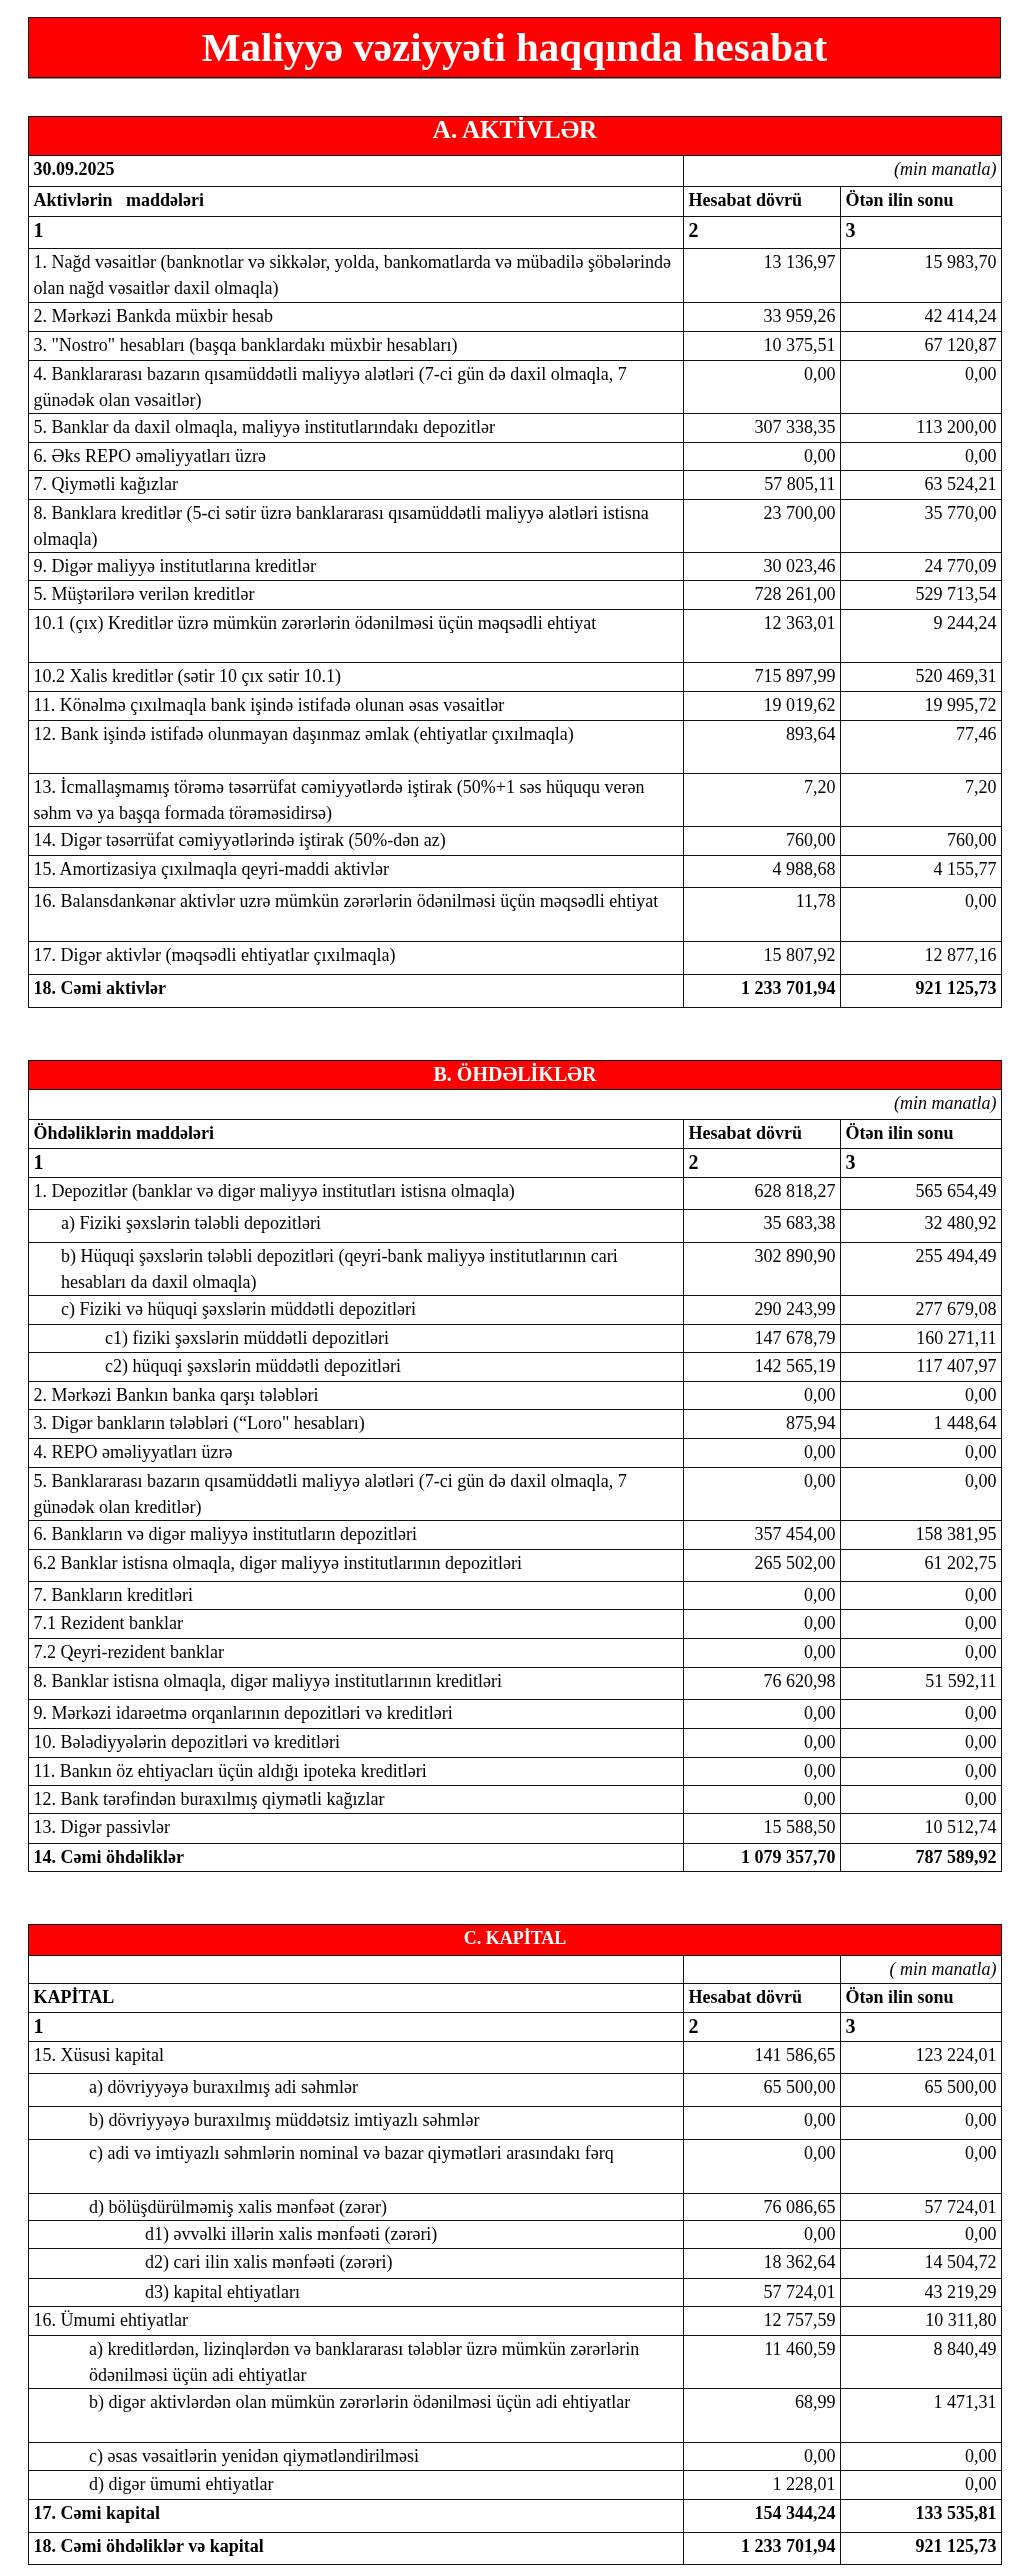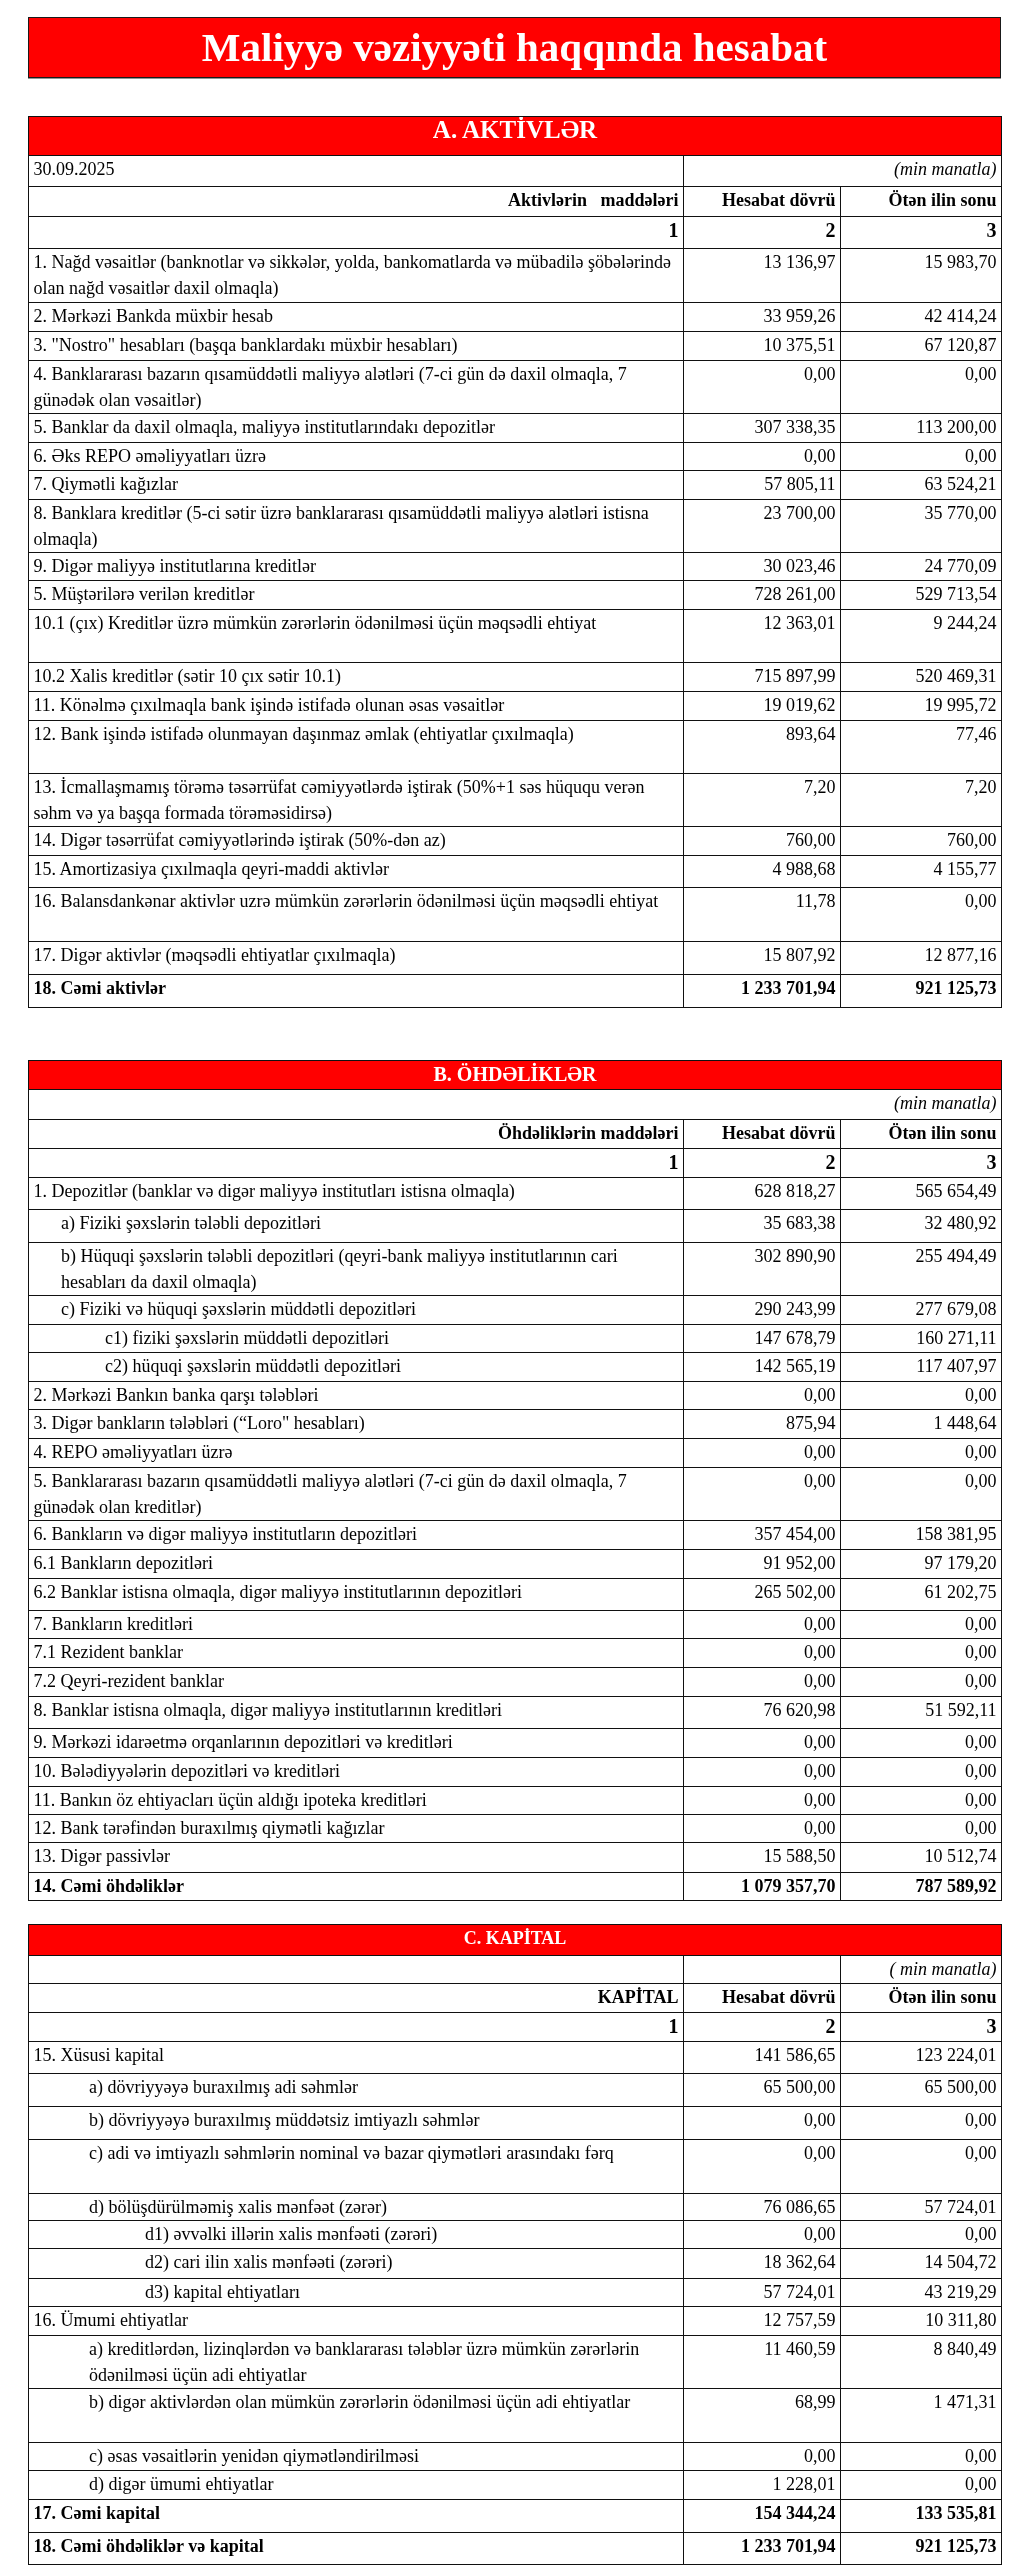--- a/index.html
+++ b/index.html
@@ -7,23 +7,23 @@
   .title-box {
     position: absolute; left: 28px; top: 17px; width: 971px; height: 59px;
     background: #ff0000; border: 1.8px solid #1a1a1a; box-shadow: 0 0.9px 0 #888;
     color: #fff; font-weight: bold; font-size: 41px; text-align: center; line-height: 59px;
   }
   .section { position: absolute; left: 28px; width: 973px; }
   table.rep { border-collapse: collapse; table-layout: fixed; width: 973px; }
   table.rep td { border: 1.8px solid #111; padding: 0 4.5px; font-size: 18px; line-height: 26px; vertical-align: top; overflow: hidden; }
   td.sec-head { background: #ff0000; color: #fff; font-weight: bold; text-align: center; vertical-align: middle; padding: 0; }
   td.num { text-align: right; white-space: nowrap; padding-right: 3.6px; }
-  td.c { text-align: right; font-weight: bold; vertical-align: middle; font-family: Liberation Serif, serif; }
+  td.c { text-align: left; font-weight: bold; vertical-align: middle; font-family: Liberation Serif, serif; }
   td.unit { text-align: right; font-style: italic; vertical-align: middle; }
-  td.date { font-weight: normal; vertical-align: middle; font-size: 19px; }
+  td.date { font-weight: bold; vertical-align: middle; font-size: 19px; }
   tr.bold td { font-weight: bold; }
   .mid td { vertical-align: middle; }
   .i1 { padding-left: 32px !important; }
   .i1c { padding-left: 60px !important; }
   .i2 { padding-left: 76px !important; }
   .i2c { padding-left: 116px !important; }
   td.mid { vertical-align: middle; }
 </style>
 </head>
 <body>
@@ -233,25 +233,20 @@
   <tr style="height:53px">
           <td>5. Banklararası bazarın qısamüddətli maliyyə alətləri (7-ci gün də daxil olmaqla, 7 günədək olan kreditlər)</td>
           <td class="num">0,00</td>
           <td class="num">0,00</td>
         </tr>
   <tr style="height:29px">
           <td>6. Bankların və digər maliyyə institutların depozitləri</td>
           <td class="num">357 454,00</td>
           <td class="num">158 381,95</td>
         </tr>
-  <tr style="height:29px">
-          <td>6.1  Bankların depozitləri</td>
-          <td class="num">91 952,00</td>
-          <td class="num">97 179,20</td>
-        </tr>
   <tr style="height:32px">
           <td>6.2 Banklar istisna olmaqla, digər maliyyə institutlarının depozitləri</td>
           <td class="num">265 502,00</td>
           <td class="num">61 202,75</td>
         </tr>
   <tr style="height:28px">
           <td>7. Bankların kreditləri</td>
           <td class="num">0,00</td>
           <td class="num">0,00</td>
         </tr>

